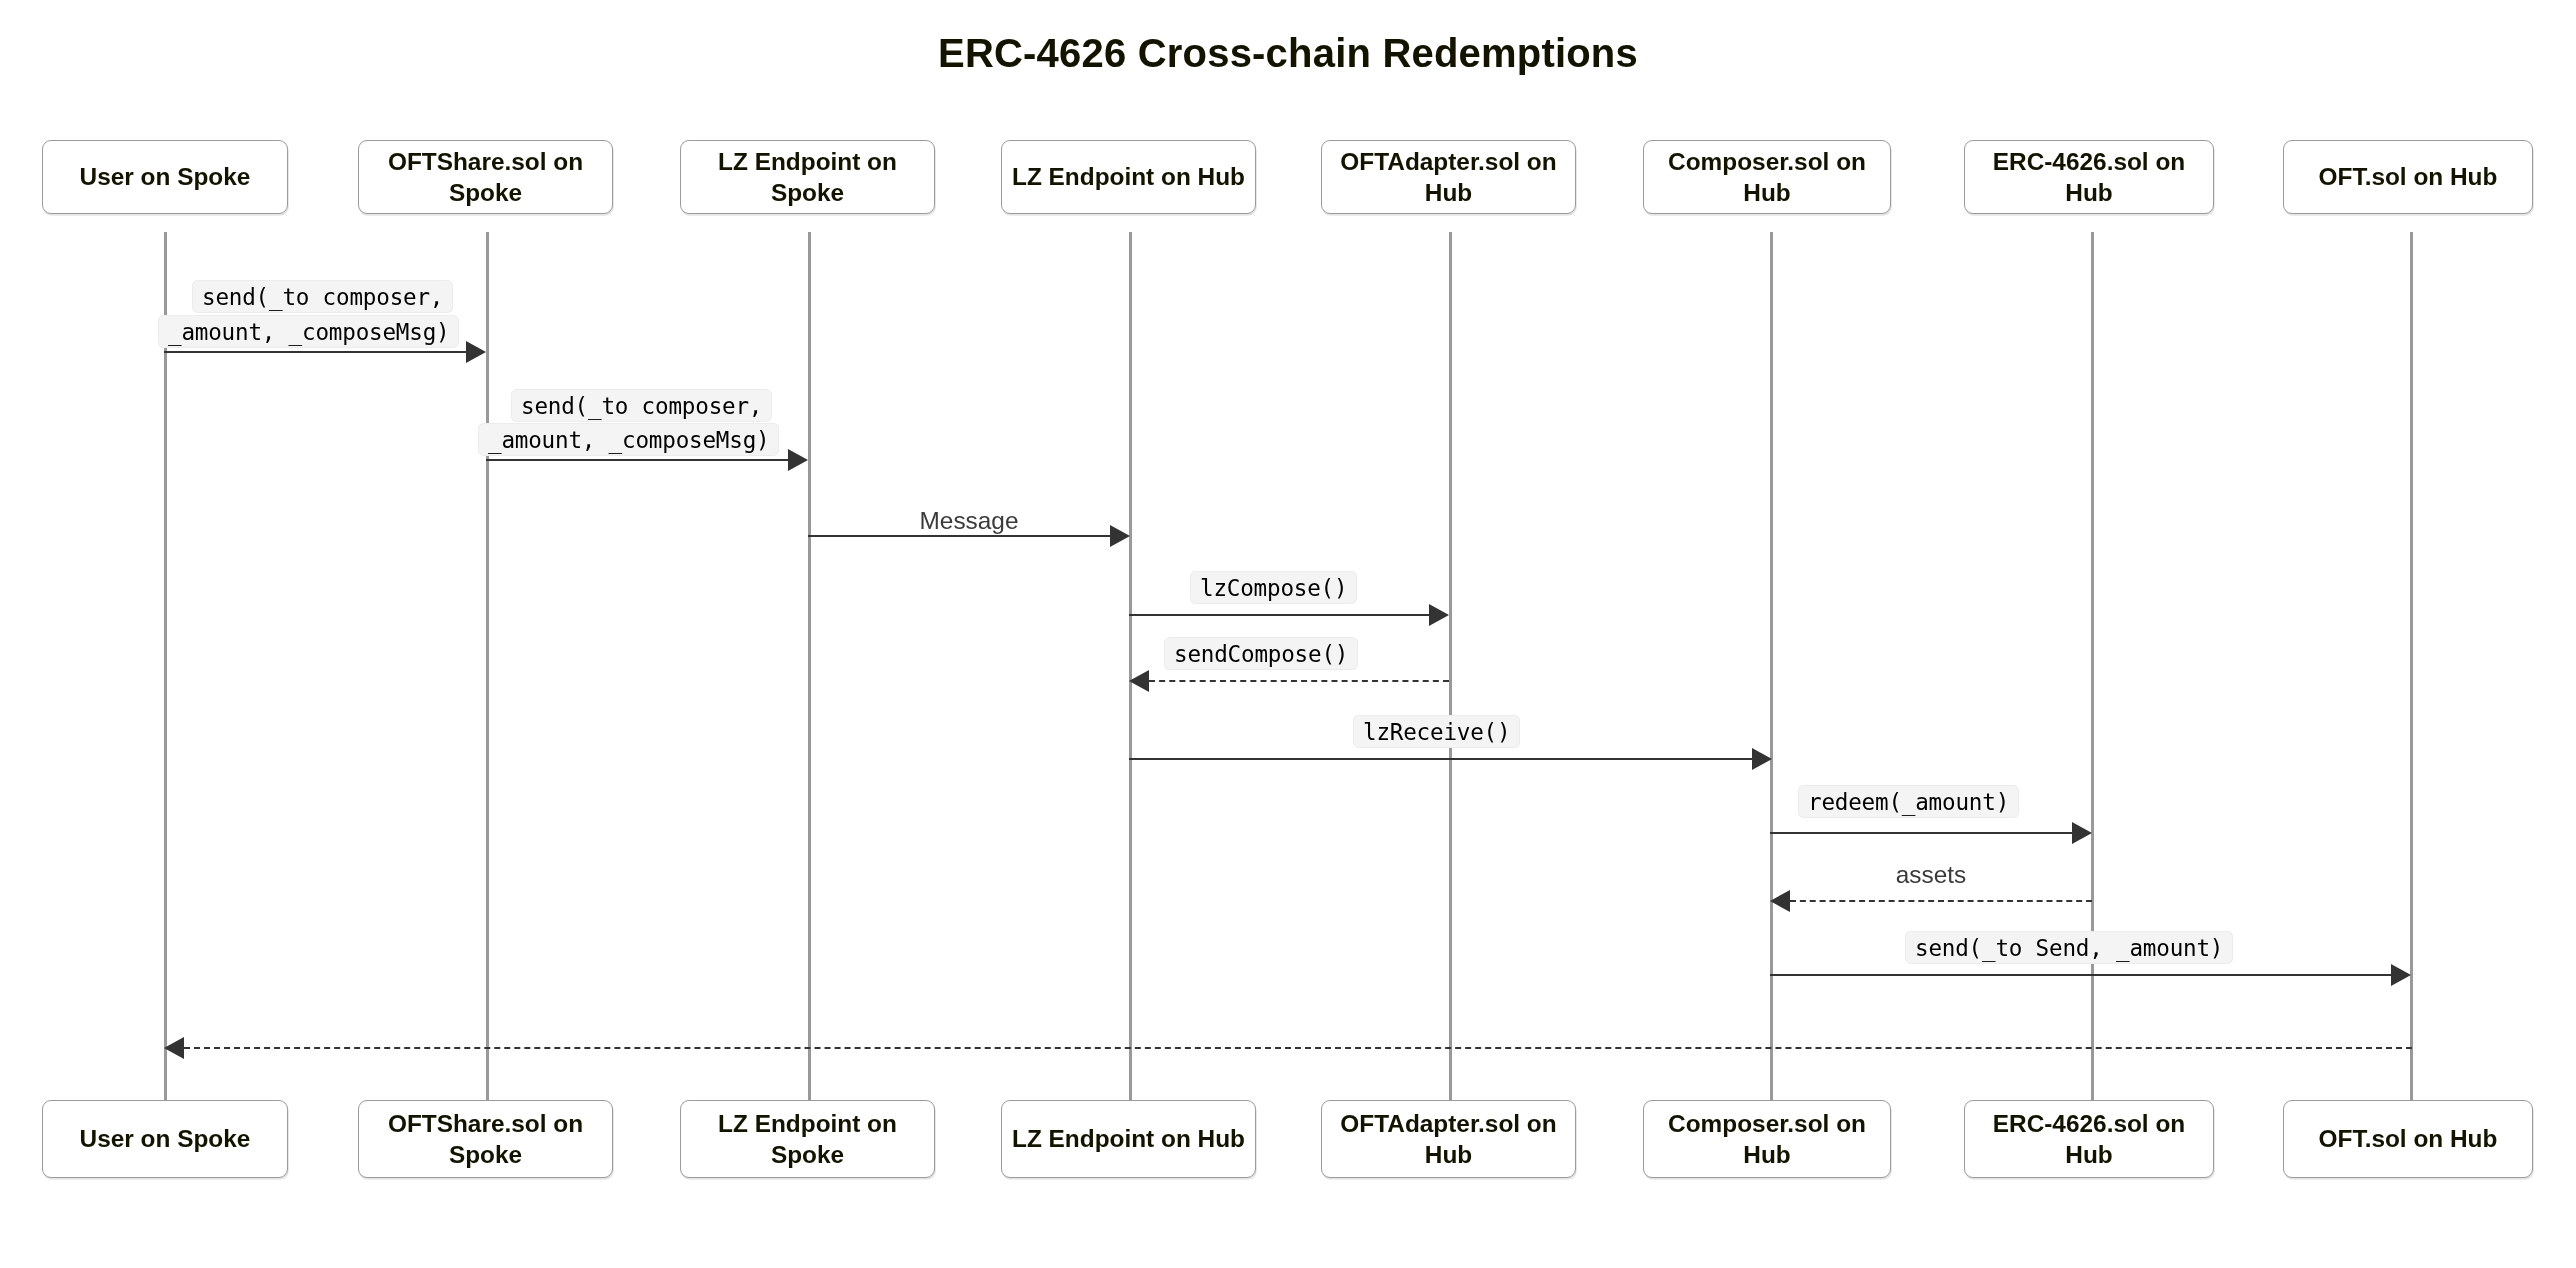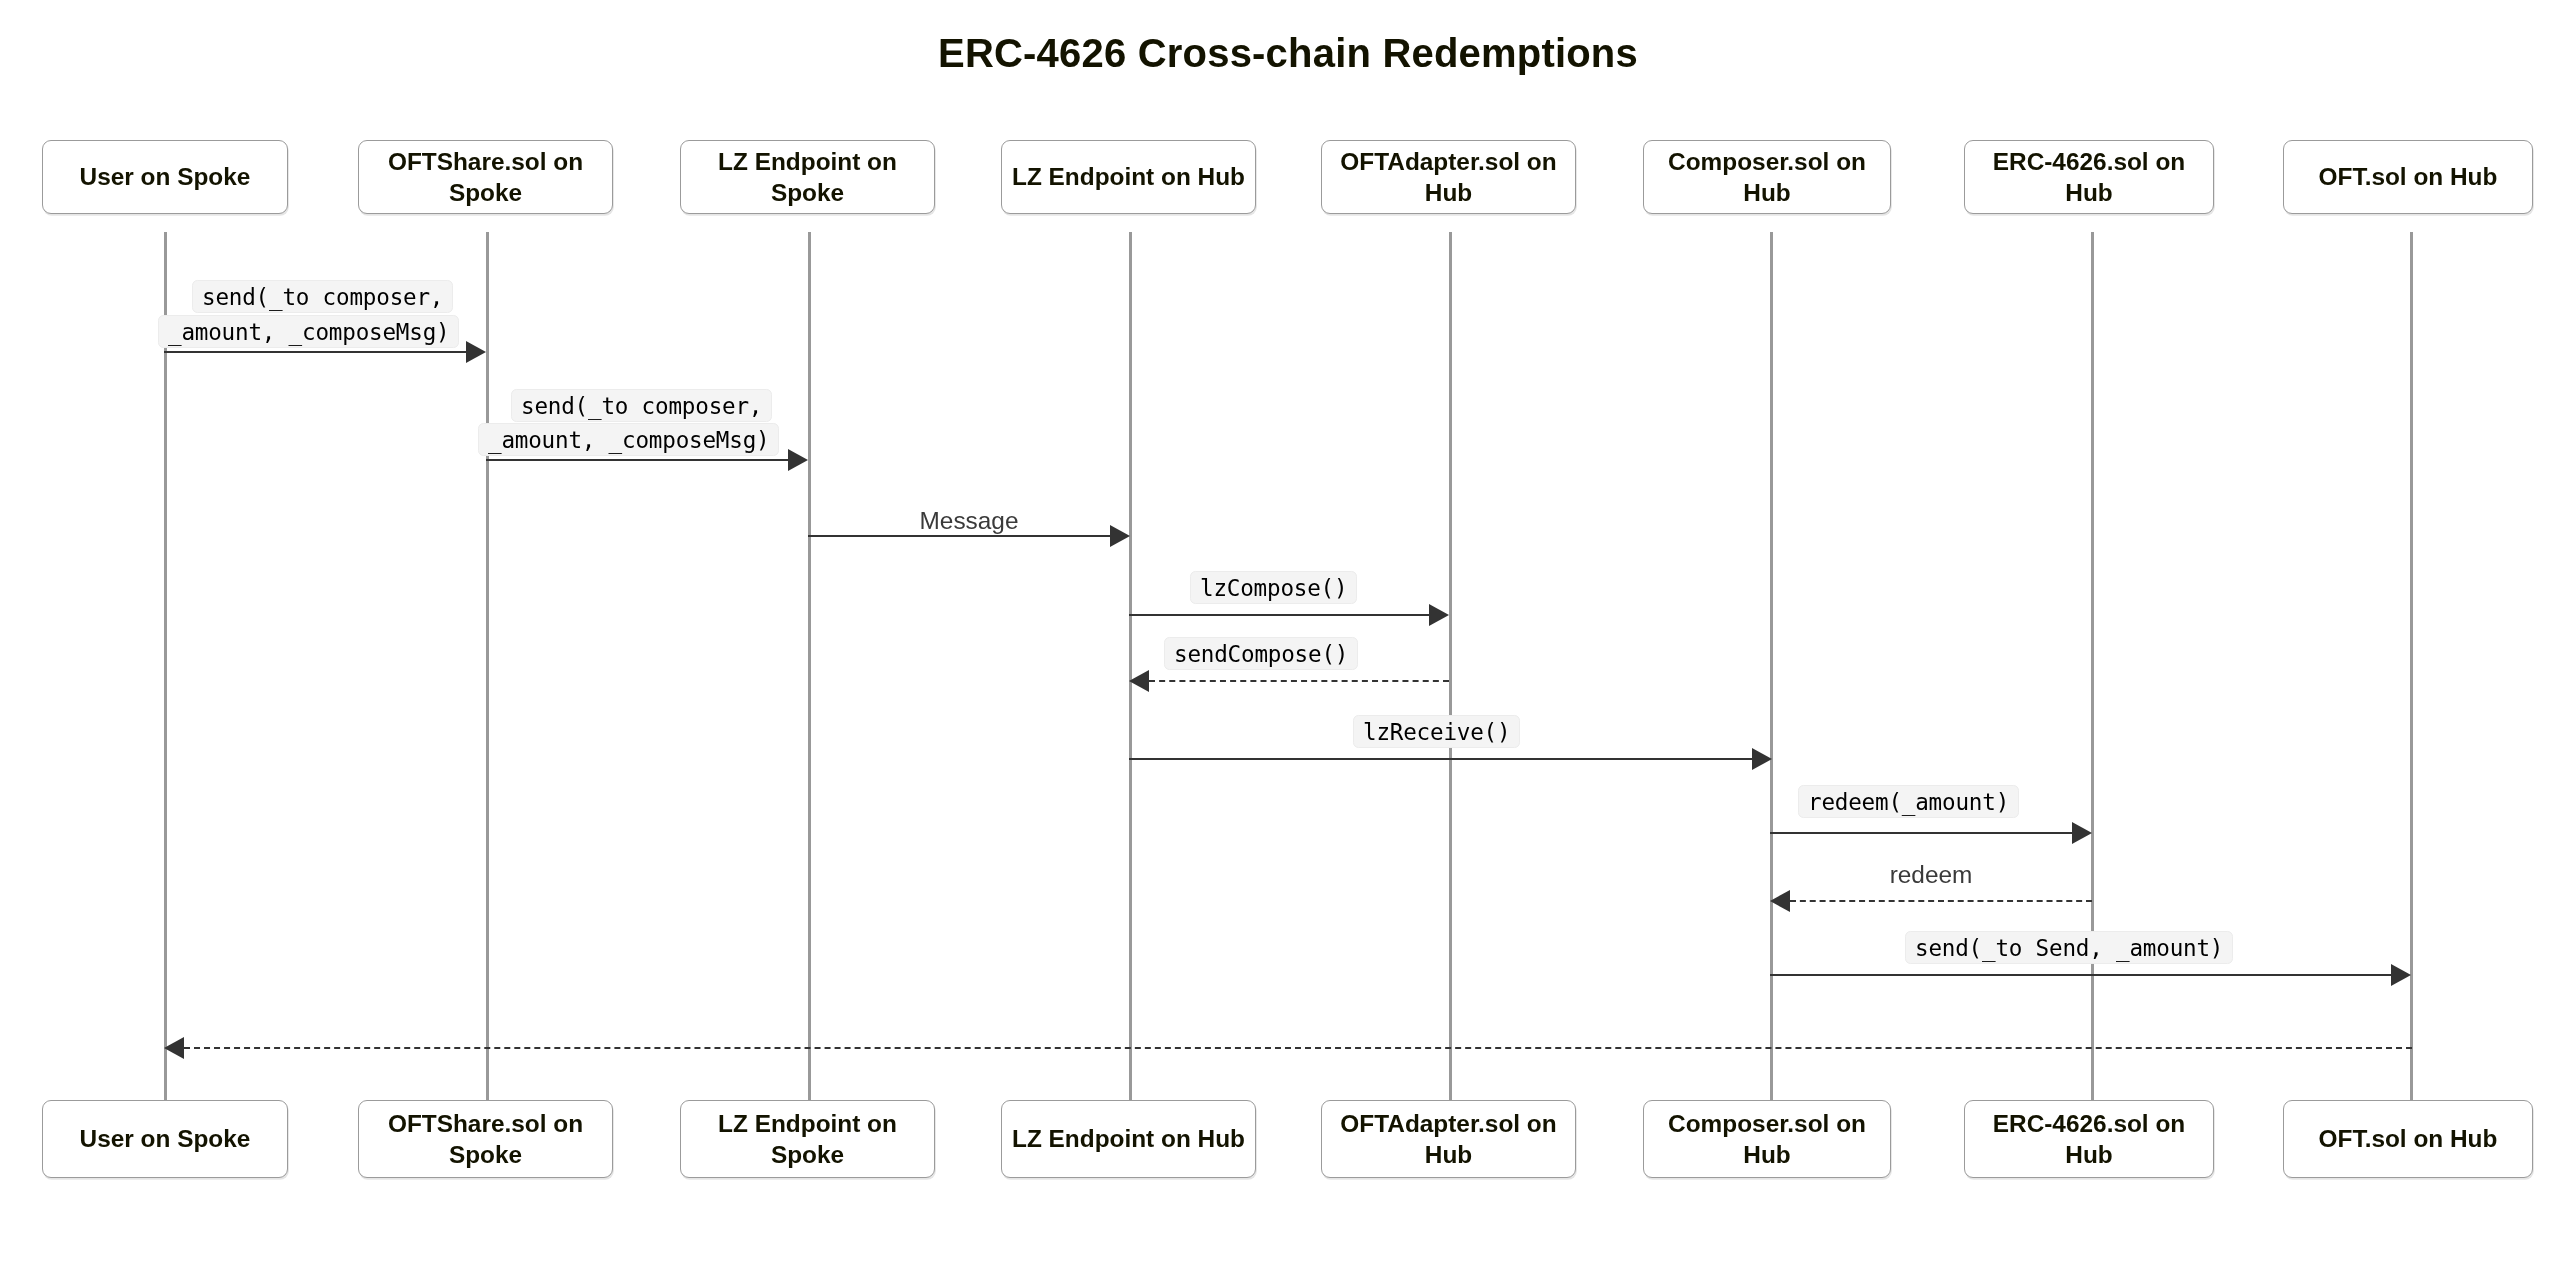--- a/index.html
+++ b/index.html
@@ -220,21 +220,21 @@
   <div class="msg" style="left:1770px; top:832px; width:322px;">
     <div class="msg-line" style="width:302px;"></div>
     <div class="arrow-head right" style="left:302px;"></div>
   </div>
   <div class="msg-label code" style="left:1798px; top:785px;">redeem(_amount)</div>
 
   <div class="msg" style="left:1770px; top:900px; width:322px;">
     <div class="msg-line dashed" style="left:20px; width:302px;"></div>
     <div class="arrow-head left" style="left:0px;"></div>
   </div>
-  <div class="msg-label plain" style="left:1770px; top:861px; width:322px;">redeem</div>
+  <div class="msg-label plain" style="left:1770px; top:861px; width:322px;">assets</div>
 
   <div class="msg" style="left:1770px; top:974px; width:641px;">
     <div class="msg-line" style="width:621px;"></div>
     <div class="arrow-head right" style="left:621px;"></div>
   </div>
   <div class="msg-label code" style="left:1905px; top:931px;">send(_to Send, _amount)</div>
 
   <div class="msg" style="left:164px; top:1047px; width:2248px;">
     <div class="msg-line dashed" style="left:20px; width:2228px;"></div>
     <div class="arrow-head left" style="left:0px;"></div>

